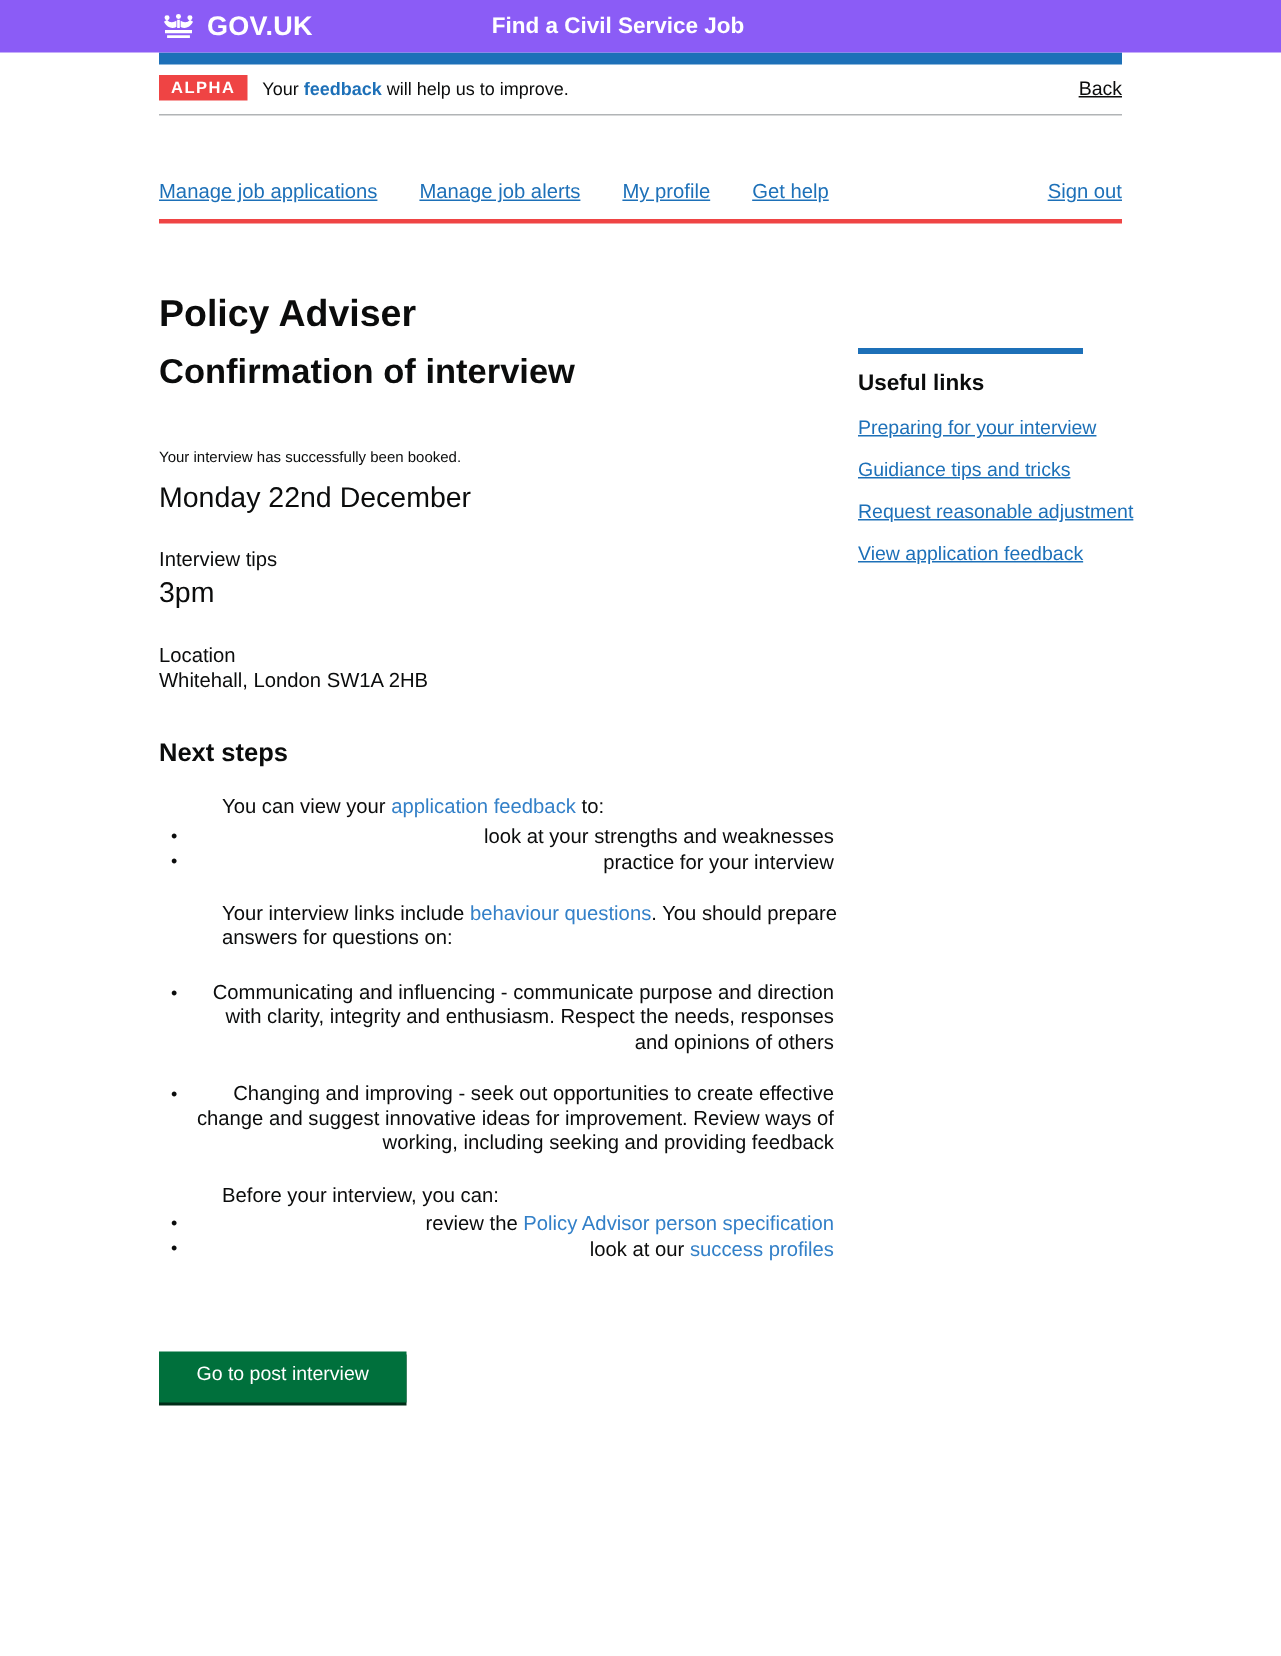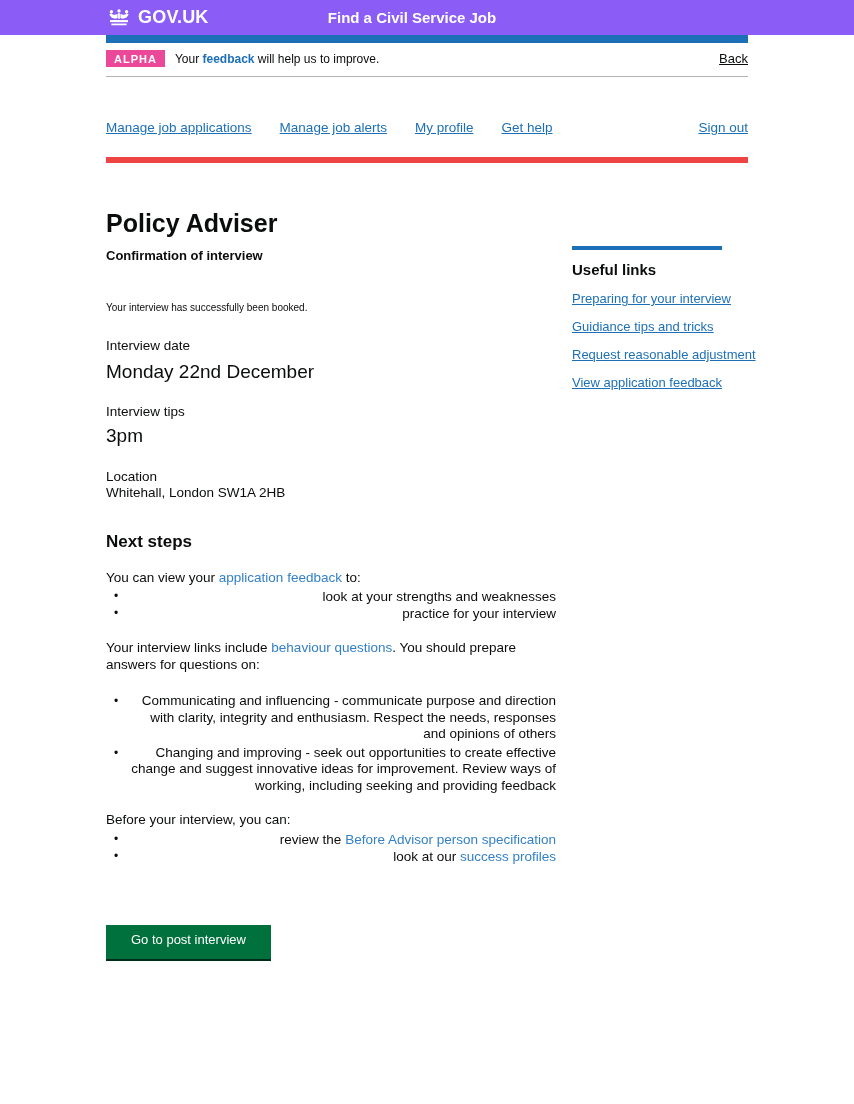--- a/index.html
+++ b/index.html
@@ -56,21 +56,21 @@
   }
 
   
   .phase-banner {
     display: flex;
     align-items: center;
     padding: 7px 0 9px 0;
     border-bottom: 1px solid #b1b4b6;
   }
   .phase-tag {
-    background: #ec4899;
+    background: #ef4444;
     color: #ffffff;
     font-size: 11px;
     font-weight: bold;
     letter-spacing: 1px;
     padding: 3px 8px 2px 8px;
     display: inline-block;
   }
   .phase-text { font-size: 12px; margin-left: 10px; }
   .phase-text a { color: #1d70b8; font-weight: bold; }
   .back-link {
@@ -80,64 +80,64 @@
     text-decoration: underline;
     cursor: pointer;
   }
 
   
   .account-nav {
     display: flex;
     align-items: baseline;
     gap: 28px;
     margin-top: 43px;
-    padding-bottom: 22px;
-    border-bottom: 6px solid #ef4444;
+    padding-bottom: 11px;
+    border-bottom: 3px solid #ef4444;
     font-size: 13.5px;
   }
   .account-nav a { color: #1d70b8; text-decoration: underline; cursor: pointer; }
   .nav-signout { margin-left: auto; }
 
   
   .main-row { display: flex; margin-top: 46px; }
   .col-main { width: 472px; }
   .col-side { width: 176px; margin-left: auto; margin-top: 37px; }
 
   h1.page-title { font-size: 25px; font-weight: bold; margin-bottom: 10px; }
-  h2.page-subtitle { font-size: 13px; font-weight: bold; }
+  h2.page-subtitle { font-size: 23px; font-weight: bold; }
 
   .booked-msg { font-size: 10px; margin-top: 37px; line-height: 16.5px; }
 
   .field-label { font-size: 13.5px; margin-top: 21px; line-height: 16.5px; }
   .field-value { font-size: 19px; font-weight: normal; margin-top: 7px; line-height: 22px; }
   .field-value.time { margin-top: 4px; }
   .location-block { margin-top: 22px; font-size: 13.5px; line-height: 16.5px; }
 
   h2.next-steps { font-size: 17px; font-weight: bold; margin-top: 30px; }
 
-  .body-p { font-size: 13.5px; line-height: 16.5px; margin-top: 18px; max-width: 462px; }
+  .body-p { font-size: 13.5px; line-height: 16.5px; margin-top: 18px; max-width: 462px; margin-left: 42px; }
   .body-p a, .bullet-list a { color: #3380c8; text-decoration: none; cursor: pointer; }
 
   ul.bullet-list { list-style: none; margin-top: 2px; text-align: right; }
   ul.bullet-list li {
     font-size: 13.5px;
     line-height: 17px;
     padding-left: 20px;
     position: relative;
     max-width: 450px;
   }
   ul.bullet-list li::before {
     content: "•";
     position: absolute;
     left: 8px;
     font-size: 12px;
   }
   ul.bullet-list.spaced { margin-top: 20px; }
   ul.bullet-list.spaced li { line-height: 16.5px; }
-  ul.bullet-list.spaced li + li { margin-top: 2px; }
+  ul.bullet-list.spaced li + li { margin-top: 18px; }
 
   .green-button {
     display: inline-block;
     margin-top: 60px;
     background: #00703c;
     color: #ffffff;
     font-size: 13px;
     font-family: "Liberation Sans", sans-serif;
     border: none;
     padding: 7px 25px 12px 25px;
@@ -198,21 +198,20 @@
     <a class="nav-signout">Sign out</a>
   </nav>
 
   <div class="main-row">
     <div class="col-main">
       <h1 class="page-title">Policy Adviser</h1>
       <h2 class="page-subtitle">Confirmation of interview</h2>
 
       <p class="booked-msg">Your interview has successfully been booked.</p>
 
-      <p class="field-label">Interview date</p>
       <p class="field-value">Monday 22nd December</p>
 
       <p class="field-label">Interview tips</p>
       <p class="field-value time">3pm</p>
 
       <div class="location-block">
         <div>Location</div>
         <div>Whitehall, London SW1A 2HB</div>
       </div>
 
@@ -225,21 +224,21 @@
       </ul>
 
       <p class="body-p"><span>Your interview links include </span><a>behaviour questions</a><span>. You should prepare answers for questions on:</span></p>
       <ul class="bullet-list spaced">
         <li>Communicating and influencing - communicate purpose and direction with clarity, integrity and enthusiasm. Respect the needs, responses and opinions of others</li>
         <li>Changing and improving - seek out opportunities to create effective change and suggest innovative ideas for improvement. Review ways of working, including seeking and providing feedback</li>
       </ul>
 
       <p class="body-p">Before your interview, you can:</p>
       <ul class="bullet-list">
-        <li><span>review the </span><a>Before Advisor person specification</a></li>
+        <li><span>review the </span><a>Policy Advisor person specification</a></li>
         <li><span>look at our </span><a>success profiles</a></li>
       </ul>
 
       <button class="green-button">Go to post interview</button>
     </div>
 
     <aside class="col-side">
       <div class="side-rule"></div>
       <h2 class="side-heading">Useful links</h2>
       <div class="side-links">

